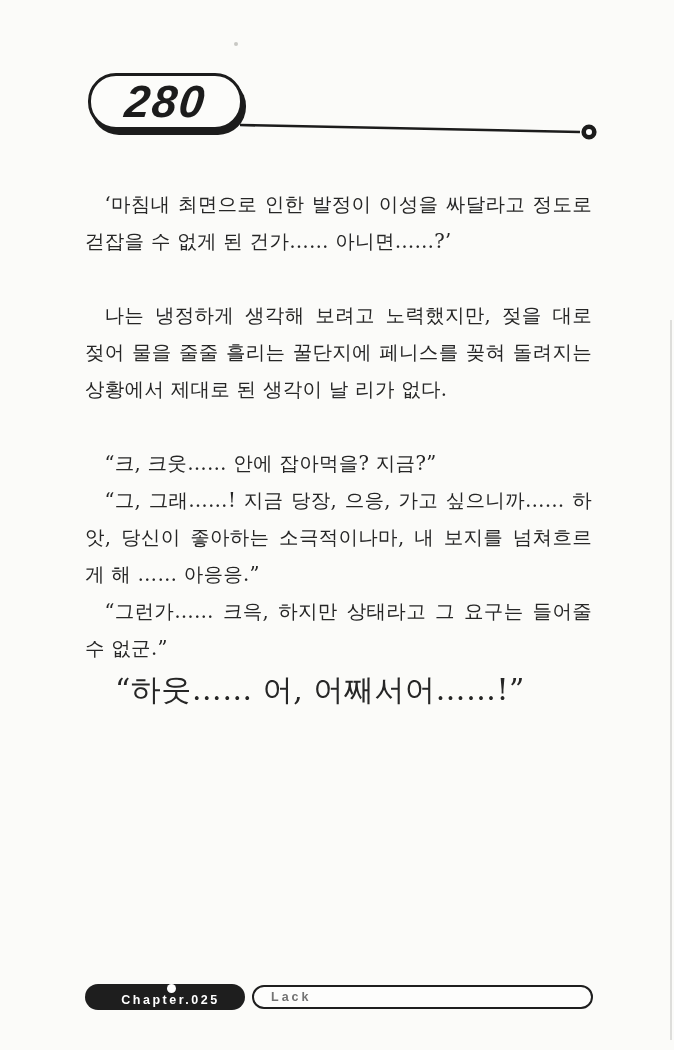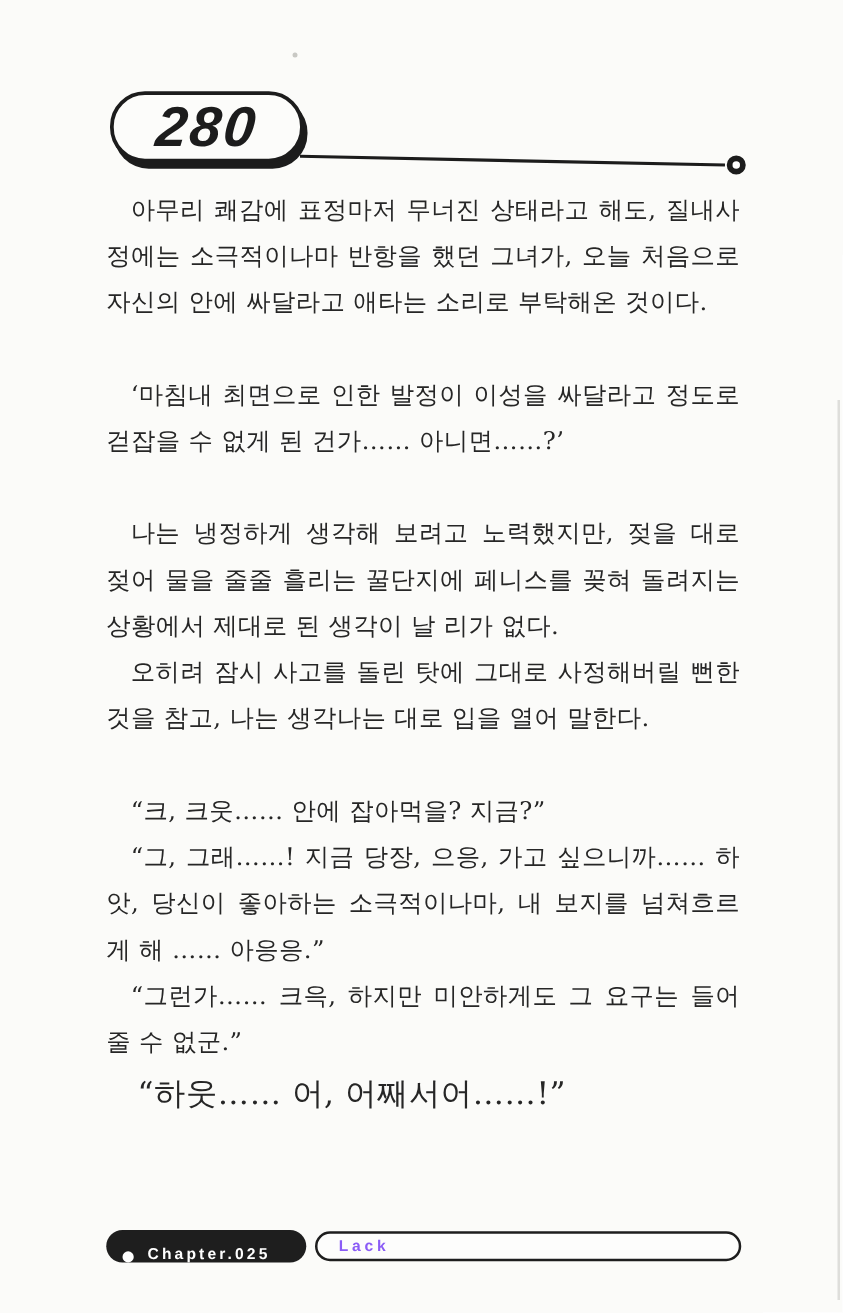--- a/index.html
+++ b/index.html
@@ -37,47 +37,47 @@
     text-align:justify;
     letter-spacing:0.3px;
   }
   .para{
     margin:0;
     text-indent:1em;
     word-break:break-all;
     overflow-wrap:anywhere;
   }
   .gap{margin-top:37px;}
-  .large{font-size:25px;line-height:46px;letter-spacing:0.5px;}
+  .large{font-size:30px;line-height:46px;letter-spacing:0.5px;}
   
   .chapter-pill{
     position:absolute;left:85px;top:984px;
     width:160px;height:26px;
     background:#1e1e1e;border-radius:13px;
-    display:flex;align-items:flex-end;
+    display:flex;align-items:center;flex-direction:column;
   }
   .chapter-pill .dot{
     width:9px;height:9px;border-radius:50%;
     background:#ffffff;margin-left:13px;flex:0 0 auto;
   }
   .chapter-pill .label{
     color:#ffffff;
     font-family:"Liberation Sans","DejaVu Sans",sans-serif;
     font-size:12.5px;font-weight:bold;letter-spacing:2.5px;
     margin-left:11px;white-space:nowrap;
   }
   .brand-pill{
     position:absolute;left:252px;top:985px;
     width:337px;height:20px;
     background:#fdfdfc;
     border:2.5px solid #1e1e1e;border-radius:13px;
     display:flex;align-items:center;
   }
   .brand-pill .label{
-    color:#8b5cf6;
+    color:#737373;
     font-family:"Liberation Sans","DejaVu Sans",sans-serif;
     font-size:12.5px;font-weight:bold;letter-spacing:3px;
     margin-left:17px;white-space:nowrap;
   }
   
   .scan-edge{
     position:absolute;right:2px;top:320px;width:2px;height:720px;
     background:#dededb;
   }
   .scan-speck{
@@ -92,27 +92,25 @@
 
   <div class="page-number-badge">
     <span class="num">280</span>
   </div>
   <svg class="header-rule" width="674" height="160" viewBox="0 0 674 160" aria-hidden="true">
     <line x1="240" y1="125" x2="580" y2="132" stroke="#1c1c1c" stroke-width="2.6"></line>
     <circle cx="589" cy="132" r="5.3" fill="#ffffff" stroke="#1c1c1c" stroke-width="4.6"></circle>
   </svg>
 
   <main class="text-block">
-    <p class="para">아무리 쾌감에 표정마저 무너진 상태라고 해도, 질내사정에는 소극적이나마 반항을 했던 그녀가, 오늘 처음으로 자신의 안에 싸달라고 애타는 소리로 부탁해온 것이다.</p>
     <p class="para gap">‘마침내 최면으로 인한 발정이 이성을 싸달라고 정도로 걷잡을 수 없게 된 건가…… 아니면……?’</p>
     <p class="para gap">나는 냉정하게 생각해 보려고 노력했지만, 젖을 대로 젖어 물을 줄줄 흘리는 꿀단지에 페니스를 꽂혀 돌려지는 상황에서 제대로 된 생각이 날 리가 없다.</p>
-    <p class="para">오히려 잠시 사고를 돌린 탓에 그대로 사정해버릴 뻔한 것을 참고, 나는 생각나는 대로 입을 열어 말한다.</p>
     <p class="para gap">“크, 크웃…… 안에 잡아먹을? 지금?”</p>
     <p class="para">“그, 그래……! 지금 당장, 으응, 가고 싶으니까…… 하앗, 당신이 좋아하는 소극적이나마, 내 보지를 넘쳐흐르게 해 …… 아응응.”</p>
-    <p class="para">“그런가…… 크윽, 하지만 미안하게도 그 요구는 들어줄 수 없군.”</p>
+    <p class="para">“그런가…… 크윽, 하지만 상태라고 그 요구는 들어줄 수 없군.”</p>
     <p class="para large">“하웃…… 어, 어째서어……!”</p>
   </main>
 
   <div class="chapter-pill">
     <span class="dot"></span>
     <span class="label">Chapter.025</span>
   </div>
   <div class="brand-pill">
     <span class="label">Lack</span>
   </div>

